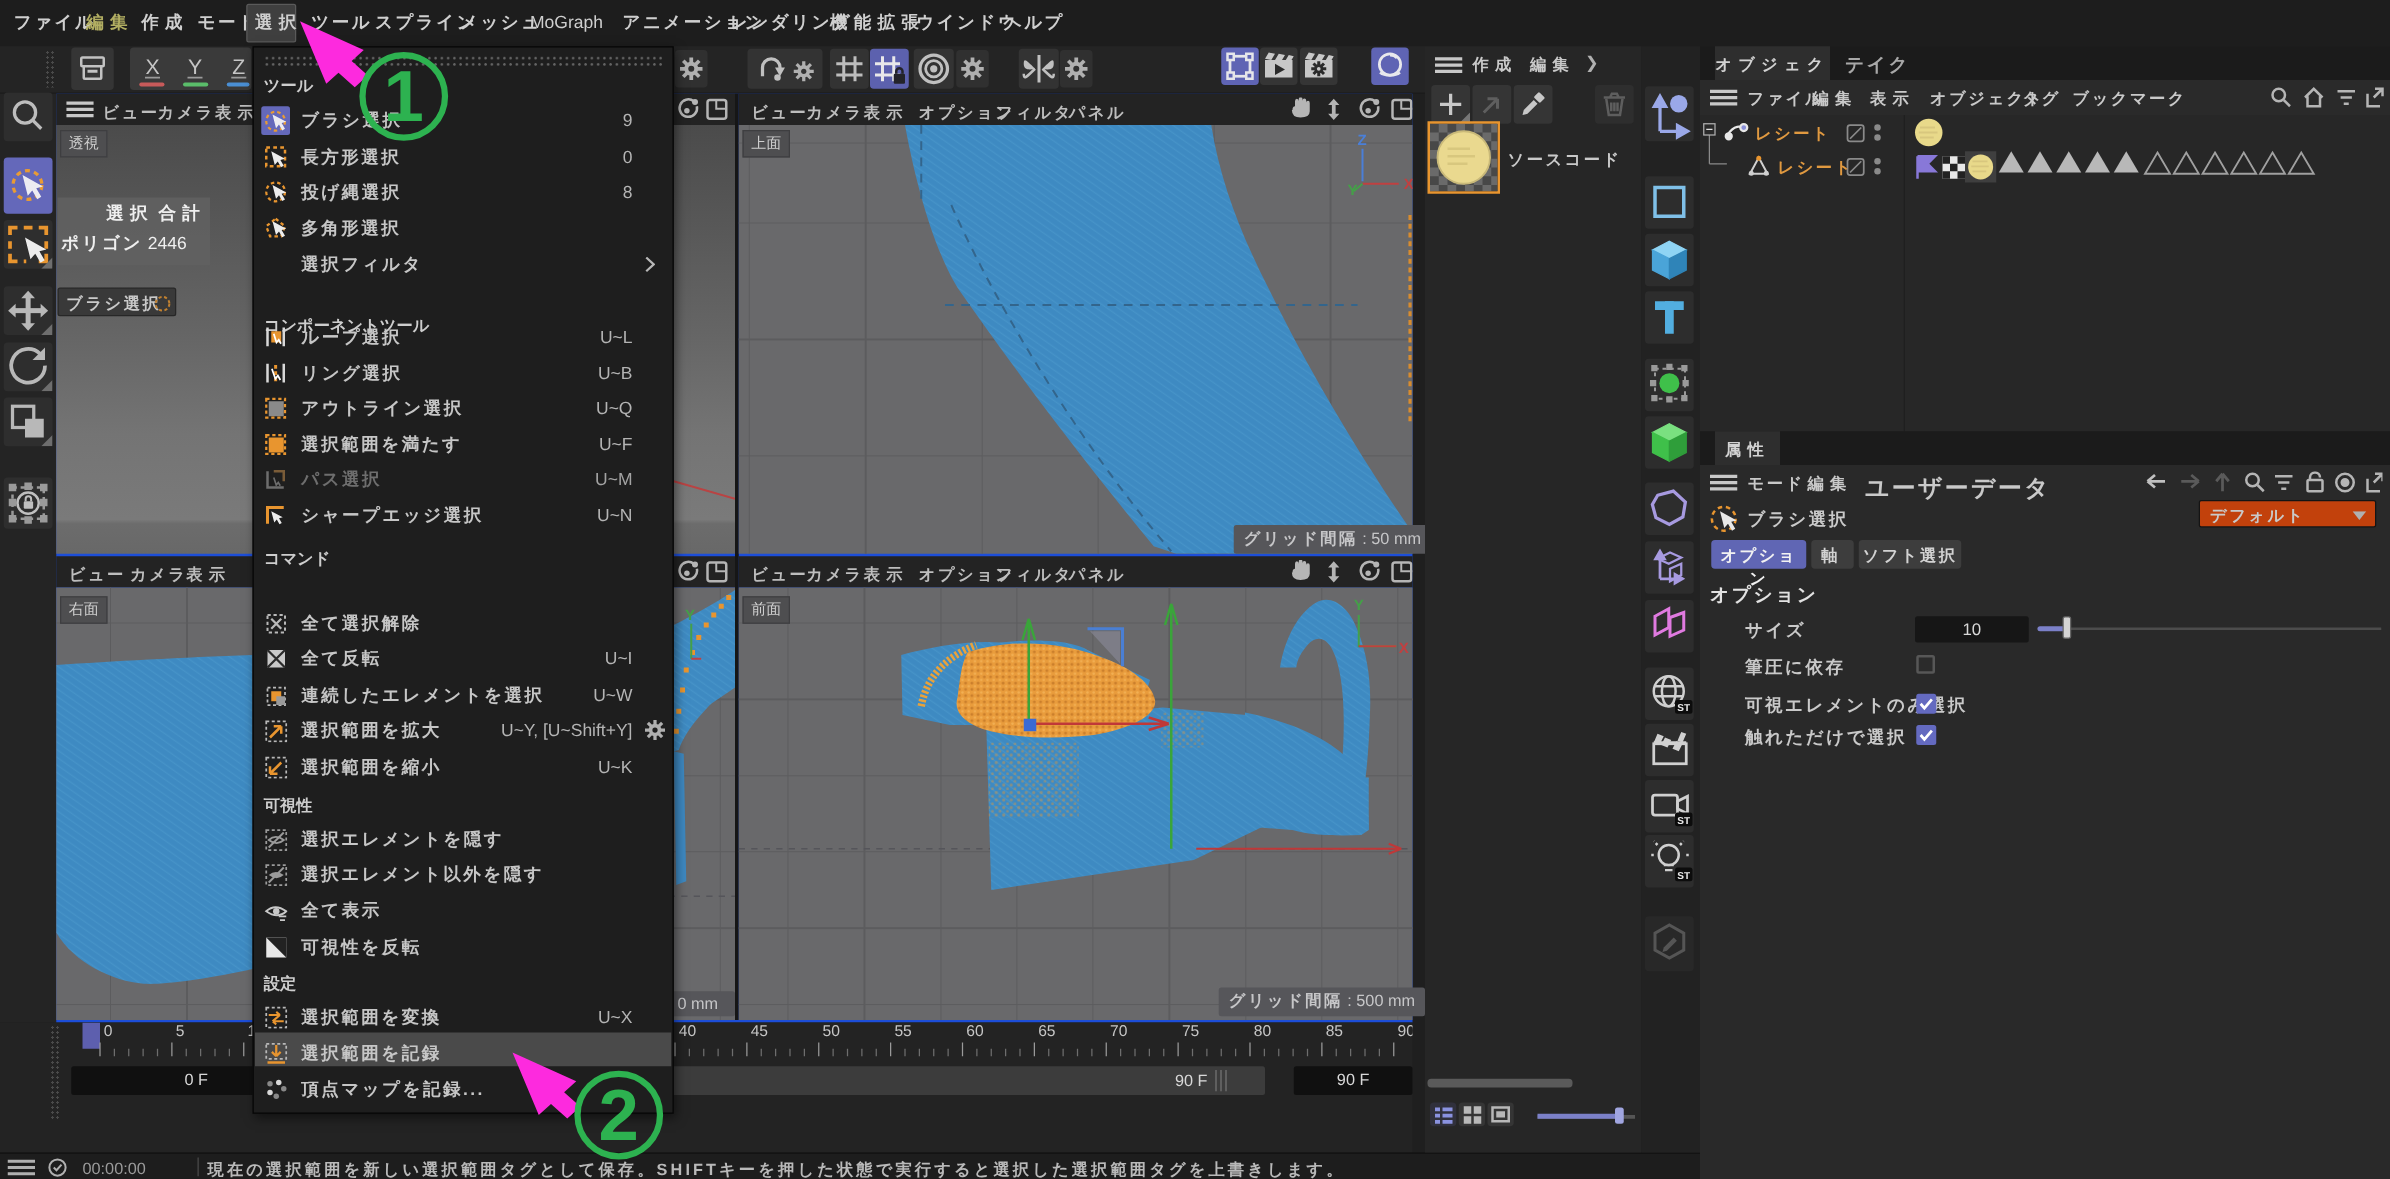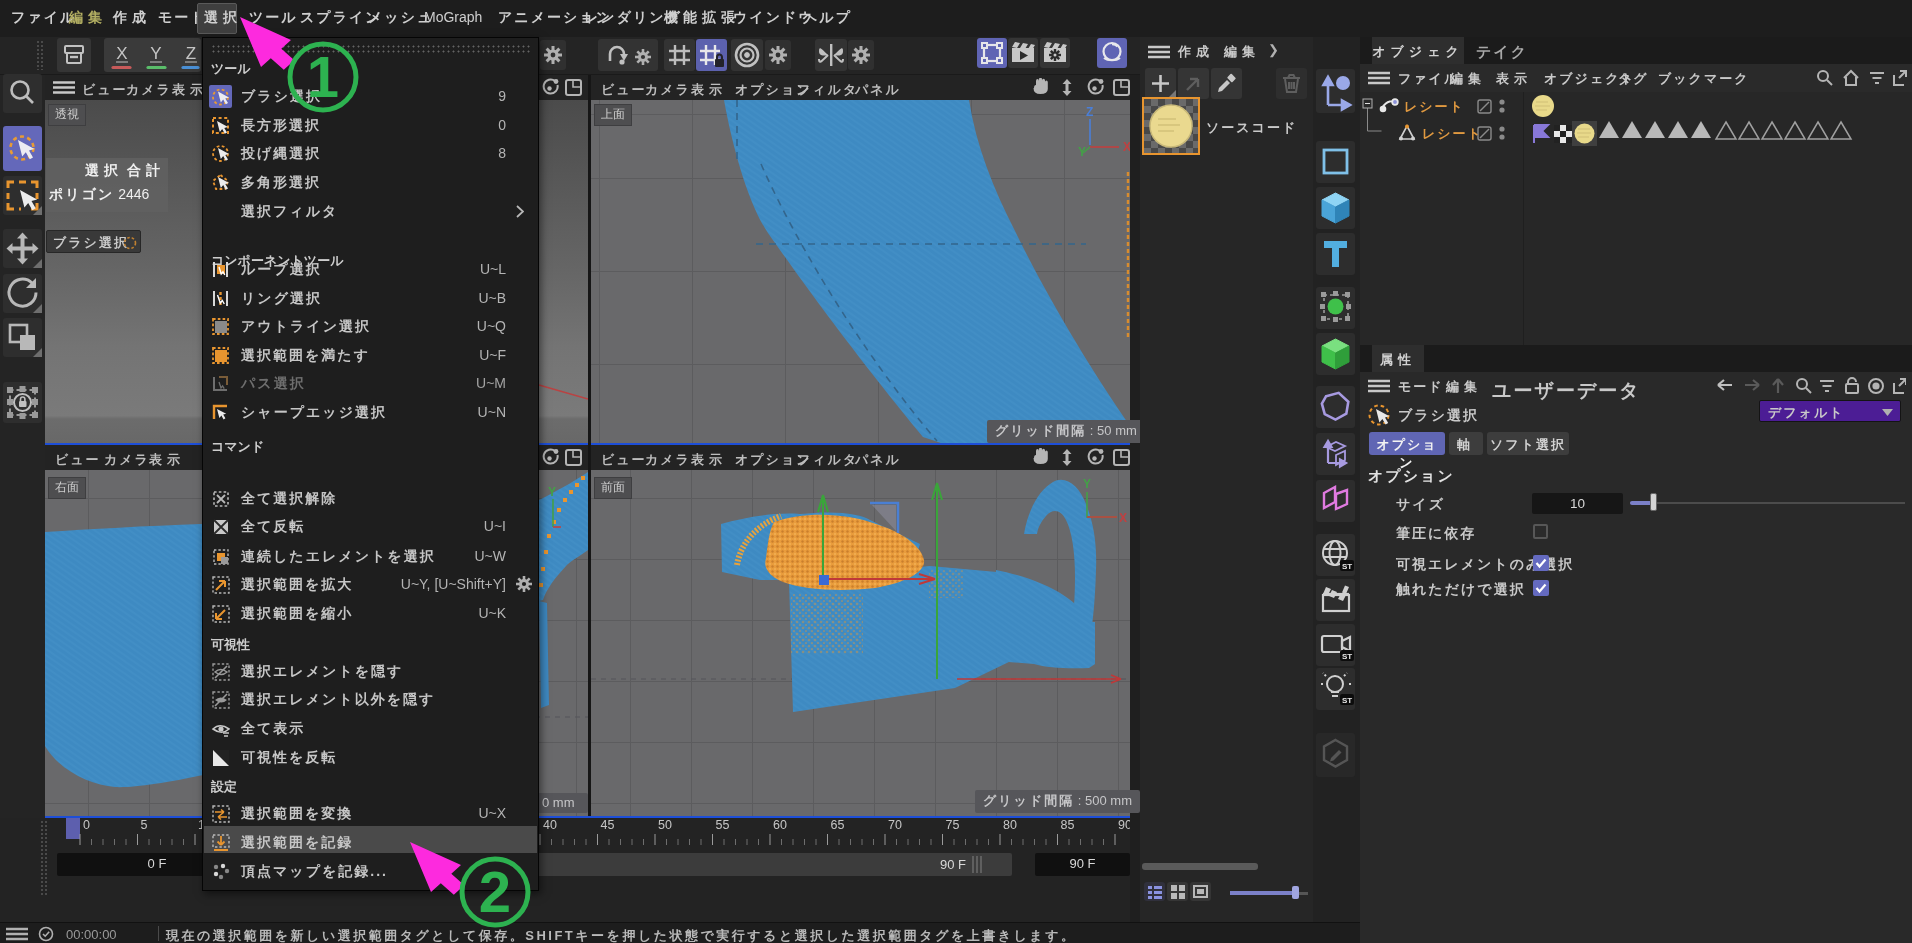--- a/index.html
+++ b/index.html
@@ -926,21 +926,21 @@
       </g>
 <g fill="none" stroke="#b5b5b5" stroke-width="2" transform="translate(176,0)">
         <path d="M2 6 V16 H12 M8 2 h6 v6 M14 2 L7 9"></path>
       </g>
 </svg>
 <svg style="position:absolute;left:8px;top:366px" width="24" height="24">
       <circle cx="11" cy="12" r="9.5" fill="none" stroke="#e8952f" stroke-width="2" stroke-dasharray="3.6 3"></circle>
       <path d="M8 6 l3.4 13.4 3-3.5 3.2 5.6 2.6-1.5-3.2-5.6 4.4-1.1z" fill="#e8e8e8"></path>
     </svg>
 <span class="abs txt jp" style="left:38px;top:370px">ブラシ選択</span>
-<div class="abs" style="left:399px;top:363px;width:142px;height:22px;background:#4c1d95;border:1px solid #141414;border-radius:2px">
+<div class="abs" style="left:399px;top:363px;width:142px;height:22px;background:#c2410c;border:1px solid #141414;border-radius:2px">
 <span class="abs txt jp" style="left:8px;top:3px;font-size:13px">デフォルト</span>
 <svg style="position:absolute;right:6px;top:8px" width="12" height="8">
         <path d="M0 0 h11 l-5.5 7z" fill="#b0b0b0"></path>
       </svg>
     </div>
 <div class="tab jp" style="left:9px;top:395px;width:76px;height:23px;background:#6066b4;color:#f2f2f2;border-radius:3px;padding-top:4px">オプション</div>
 <div class="tab jpk" style="left:89px;top:395px;width:34px;height:23px;background:#3d3d3d;border-radius:3px;padding-top:4px">軸</div>
 <div class="tab jp" style="left:127px;top:395px;width:82px;height:23px;background:#3d3d3d;border-radius:3px;padding-top:4px">ソフト選択</div>
 <span class="abs txt jp" style="left:8px;top:430px;font-weight:bold;font-size:15px;color:#e2e2e2">オプション</span>
 <span class="abs txt jp" style="left:36px;top:459px">サイズ</span>

